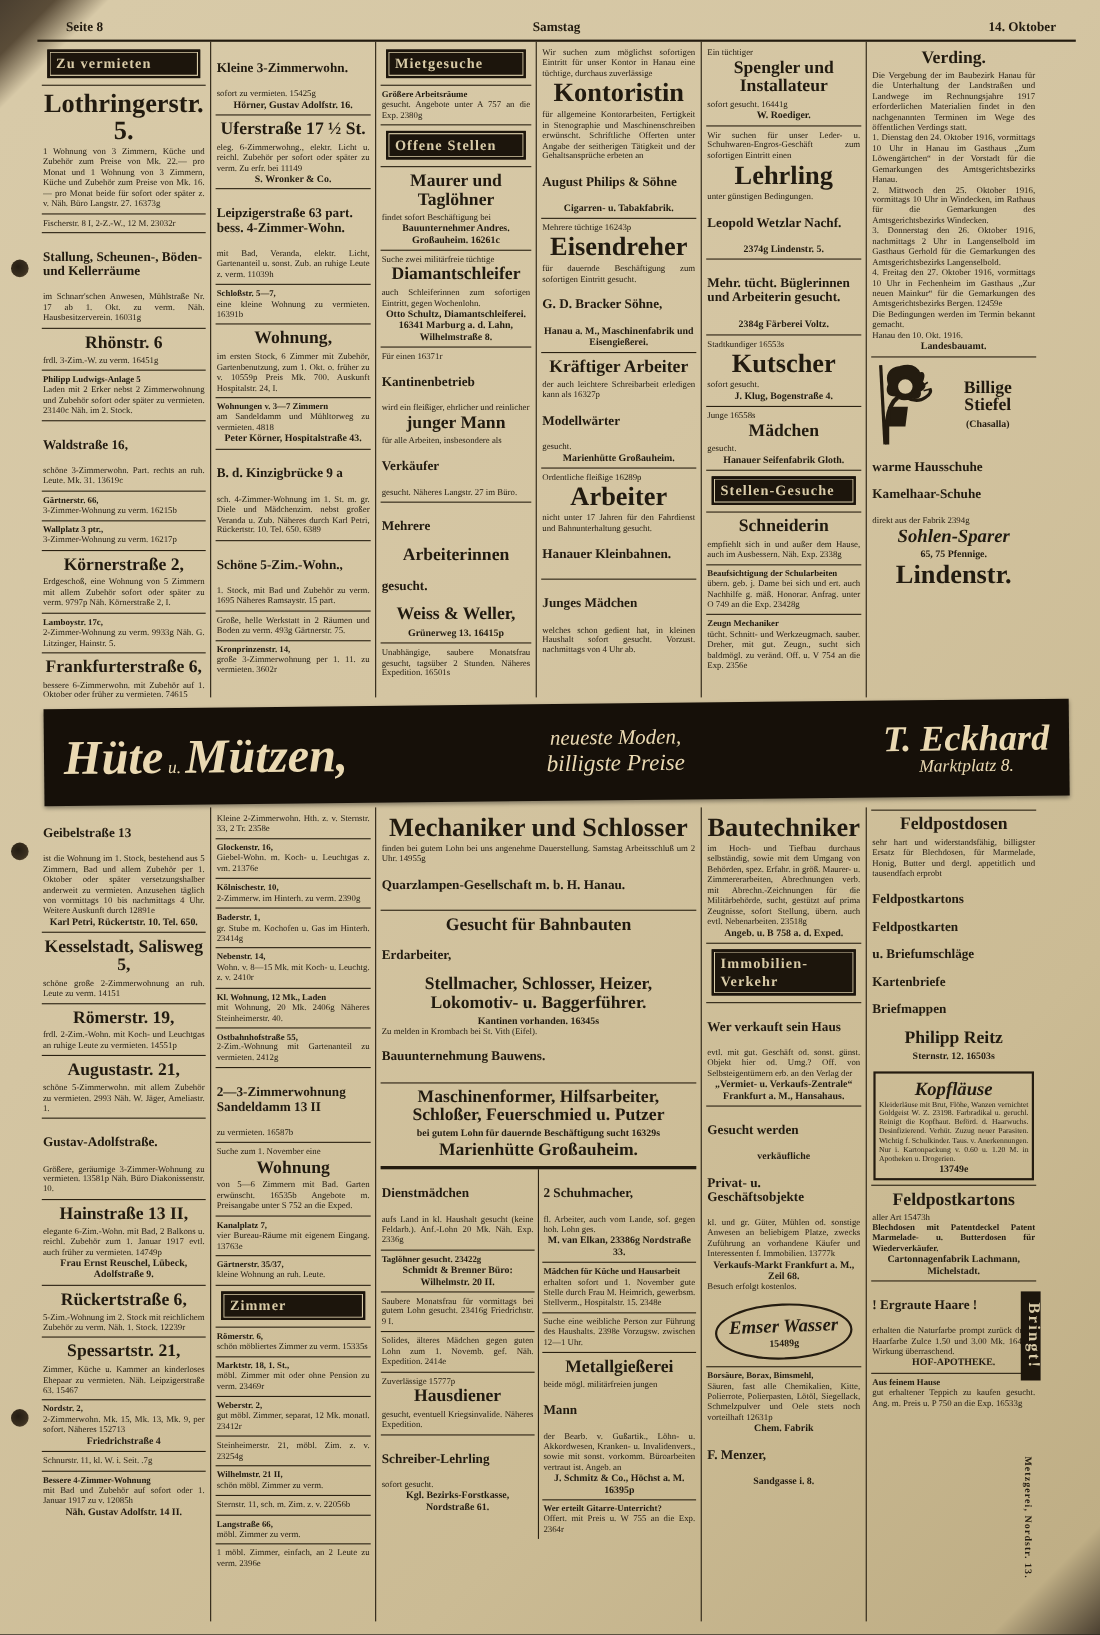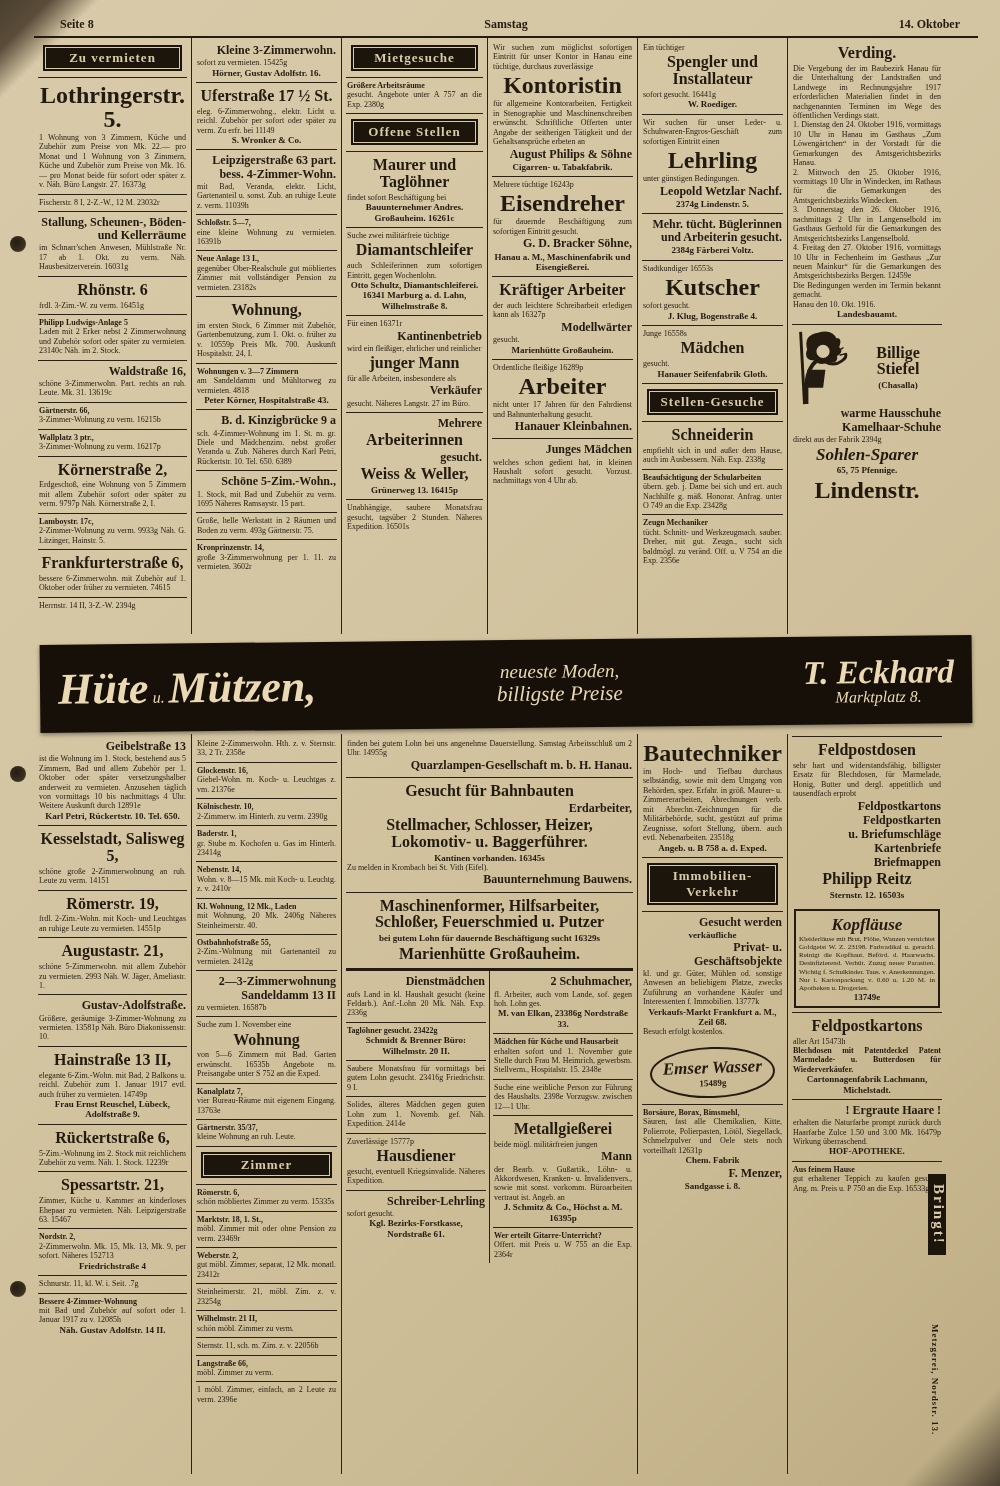--- a/index.html
+++ b/index.html
@@ -16,25 +16,25 @@
   #pghead .r{position:absolute;right:18px;bottom:4px;}
   
   .colrow{display:flex;align-items:stretch;}
   .col{overflow:hidden;border-right:1px solid #2a2112;padding:2px 4px 0 4px;box-sizing:border-box;}
   .col:last-child{border-right:none;}
   #toprow{height:596px;}
   #lowrow{height:740px;}
   .ad{border-top:1px solid #2a2112;padding:3px 1px 4px 1px;}
   .ad:first-child{border-top:none;}
   
-  .s-inv{background:#1c150c;color:#d9cba7;font-weight:bold;text-align:center;font-size:13px;
+  .s-inv{background:#1c150c;color:#d9cba7;font-weight:bold;text-align:left;font-size:13px;
          padding:3px 6px;margin:2px 4px;letter-spacing:1px;border:2px solid #1c150c;box-shadow:0 0 0 1px #d9cba7 inset;}
   .s-d1{font-size:24px;font-weight:bold;text-align:center;line-height:1.0;margin:2px 0;}
   .s-d2{font-size:16px;font-weight:bold;text-align:center;line-height:1.05;margin:2px 0;}
-  .s-d3{font-size:12px;font-weight:bold;text-align:right;line-height:1.1;margin:1px 0;}
+  .s-d3{font-size:12px;font-weight:bold;text-align:left;line-height:1.1;margin:12px 0;}
   .s-b{font-size:8px;line-height:1.18;text-align:justify;}
   .s-bb{font-size:8px;line-height:1.18;text-align:justify;font-weight:bold;}
   .s-c{font-size:9px;font-weight:bold;text-align:center;line-height:1.15;}
   .s-sc{font-size:17px;font-weight:bold;font-style:italic;text-align:center;line-height:1.0;margin:2px 0;}
   
   .k-oval{border:2px solid #241c10;border-radius:50%;margin:6px 8px;padding:8px 4px !important;transform:rotate(-2deg);}
   .k-box{border:2px solid #241c10;margin:4px 2px;padding:3px !important;}
   .k-box .s-b{font-size:7px;text-align:justify;}
   .k-boot .boot-head{display:flex;align-items:center;}
   .k-boot svg{flex:0 0 62px;}
@@ -141,24 +141,20 @@
           </div>
           <div class="ad">
             <div class="s-d3">Leipzigerstraße 63 part. bess. 4-Zimmer-Wohn.</div>
             <div class="s-b">mit Bad, Veranda, elektr. Licht, Gartenanteil u. sonst. Zub. an ruhige Leute z. verm.  11039h</div>
           </div>
           <div class="ad">
             <div class="s-bb">Schloßstr. 5—7,</div>
             <div class="s-b">eine kleine Wohnung zu vermieten. 16391b</div>
           </div>
           <div class="ad">
-            <div class="s-bb">Neue Anlage 13 I.,</div>
-            <div class="s-b">gegenüber Ober-Realschule gut möbliertes Zimmer mit vollständiger Pension zu vermieten.  23182s</div>
-          </div>
-          <div class="ad">
             <div class="s-d2">Wohnung,</div>
             <div class="s-b">im ersten Stock, 6 Zimmer mit Zubehör, Gartenbenutzung, zum 1. Okt. o. früher zu v. 10559p Preis Mk. 700. Auskunft Hospitalstr. 24, I.</div>
           </div>
           <div class="ad">
             <div class="s-bb">Wohnungen v. 3—7 Zimmern</div>
             <div class="s-b">am Sandeldamm und Mühltorweg zu vermieten.  4818</div>
             <div class="s-c">Peter Körner, Hospitalstraße 43.</div>
           </div>
           <div class="ad">
             <div class="s-d3">B. d. Kinzigbrücke 9 a</div>
@@ -476,20 +472,21 @@
           <div class="ad">
             <div class="s-bb">Langstraße 66,</div>
             <div class="s-b">möbl. Zimmer zu verm.</div>
           </div>
           <div class="ad">
             <div class="s-b">1 möbl. Zimmer, einfach, an 2 Leute zu verm.  2396e</div>
           </div>
         </div>
       <div class="col" style="width:296px">
           <div class="ad">
+            <div class="s-d1">Mechaniker und Schlosser</div>
             <div class="s-b">finden bei gutem Lohn bei uns angenehme Dauerstellung. Samstag Arbeitsschluß um 2 Uhr.  14955g</div>
             <div class="s-d3">Quarzlampen-Gesellschaft m. b. H. Hanau.</div>
           </div>
           <div class="ad">
             <div class="s-d2">Gesucht für Bahnbauten</div>
             <div class="s-d3">Erdarbeiter,</div>
             <div class="s-d2">Stellmacher, Schlosser, Heizer, Lokomotiv- u. Baggerführer.</div>
             <div class="s-c">Kantinen vorhanden.  16345s</div>
             <div class="s-b">Zu melden in Krombach bei St. Vith (Eifel).</div>
             <div class="s-d3">Bauunternehmung Bauwens.</div>
@@ -554,20 +551,25 @@
           </div>
         </div>
       <div class="col" style="width:150px">
           <div class="ad">
             <div class="s-d1">Bautechniker</div>
             <div class="s-b">im Hoch- und Tiefbau durchaus selbständig, sowie mit dem Umgang von Behörden, spez. Erfahr. in größ. Maurer- u. Zimmererarbeiten, Abrechnungen verb. mit Abrechn.-Zeichnungen für die Militärbehörde, sucht, gestützt auf prima Zeugnisse, sofort Stellung, übern. auch evtl. Nebenarbeiten.  23518g</div>
             <div class="s-c">Angeb. u. B 758 a. d. Exped.</div>
           </div>
           <div class="ad">
             <div class="s-inv">Immobilien-Verkehr</div>
+          </div>
+          <div class="ad">
+            <div class="s-d3">Wer verkauft sein Haus</div>
+            <div class="s-b">evtl. mit gut. Geschäft od. sonst. günst. Objekt hier od. Umg.? Off. von Selbsteigentümern erb. an den Verlag der</div>
+            <div class="s-c">„Vermiet- u. Verkaufs-Zentrale“ Frankfurt a. M., Hansahaus.</div>
           </div>
           <div class="ad">
             <div class="s-d3">Gesucht werden</div>
             <div class="s-c">verkäufliche</div>
             <div class="s-d3">Privat- u. Geschäftsobjekte</div>
             <div class="s-b">kl. und gr. Güter, Mühlen od. sonstige Anwesen an beliebigem Platze, zwecks Zuführung an vorhandene Käufer und Interessenten f. Immobilien.  13777k</div>
             <div class="s-c">Verkaufs-Markt Frankfurt a. M., Zeil 68.</div>
             <div class="s-b">Besuch erfolgt kostenlos.</div>
           </div>
           <div class="ad k-oval">

